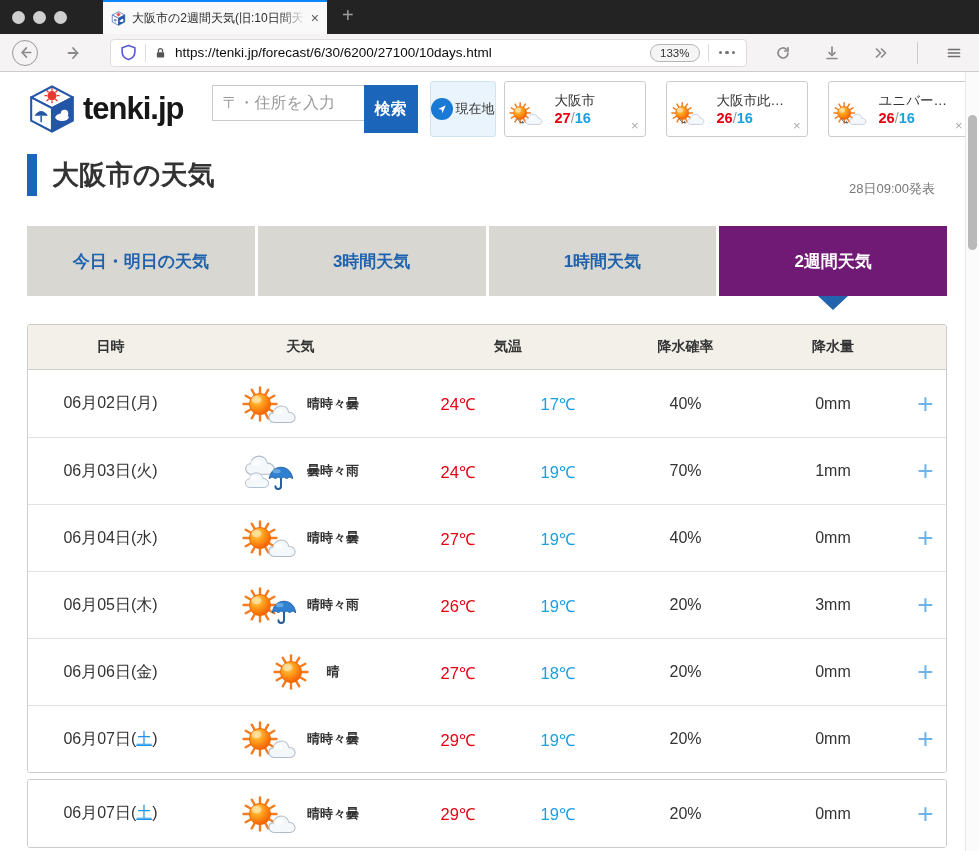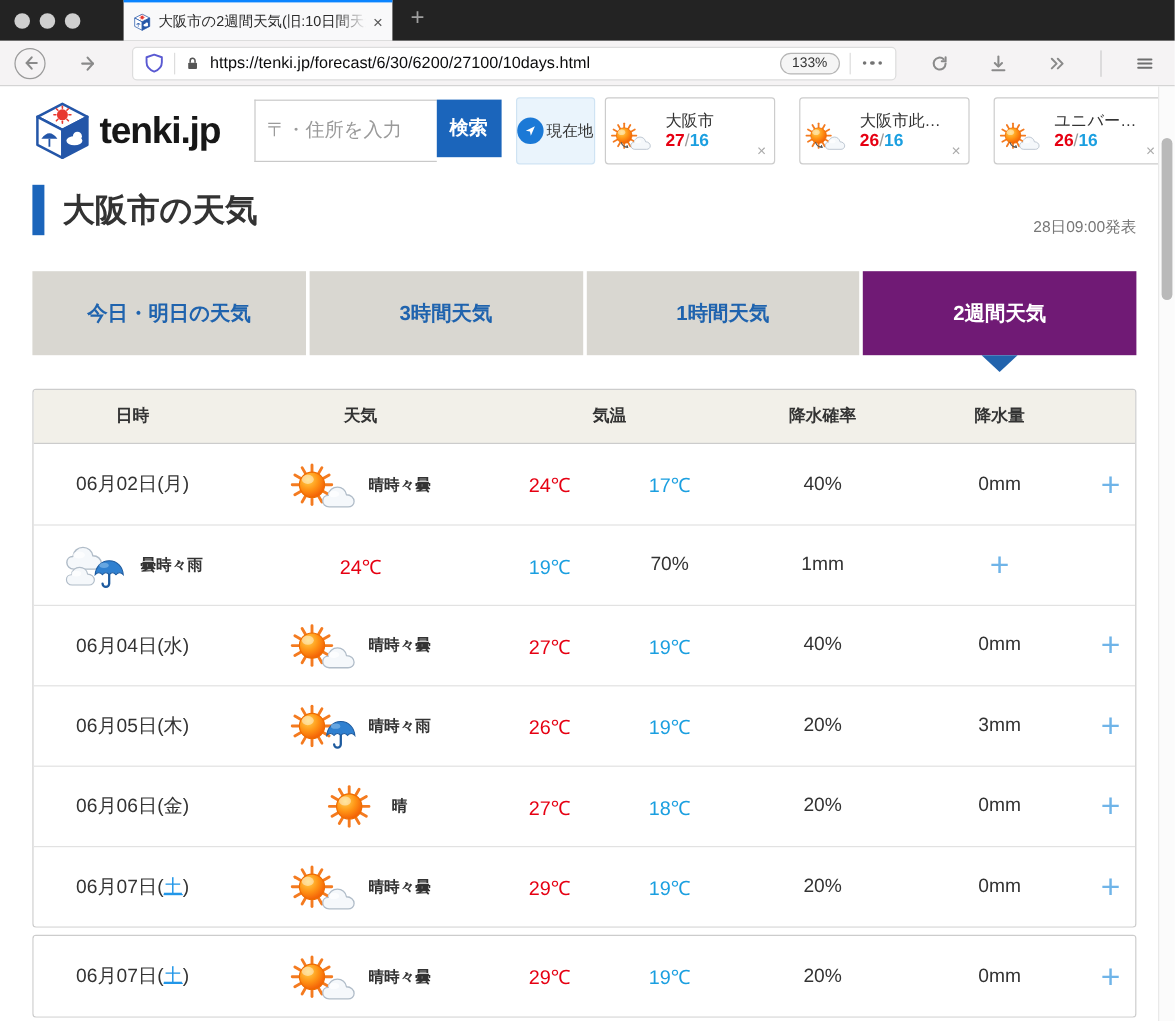--- a/index.html
+++ b/index.html
@@ -36,21 +36,21 @@
                    border-left:1px solid #e9e9e9; }
   .scroll-thumb { position:absolute; left:2px; top:43px; width:9px; height:135px; background:#b9b9b9; border-radius:5px; }
 
   
   .page { position:absolute; left:0; top:72px; width:965px; height:779px; background:#fff; overflow:hidden; }
 
   .site-header { height:74px; display:flex; align-items:center; padding:4px 6px 4px 27px; gap:0; }
   .logo { display:flex; align-items:center; gap:6px; cursor:pointer; flex:0 0 auto; }
   .logo-text { font-size:31px; font-weight:bold; color:#171717; letter-spacing:-1px; }
   .search-box { display:flex; margin-left:28px; flex:0 0 auto; }
-  .search-input { width:152px; height:52px; border:1px solid #c9c9c9; border-right:none; font-size:16px;
+  .search-input { width:152px; height:36px; border:1px solid #c9c9c9; border-right:none; font-size:16px;
                   padding:6px 10px; color:#333; outline:none; font-family:"Liberation Sans",sans-serif; }
   .search-input::placeholder { color:#9a9a9a; }
   .search-btn { width:54px; height:48px; background:#1b65bb; color:#fff; font-size:16px; font-weight:bold;
                 border:none; cursor:pointer; font-family:"Liberation Sans",sans-serif; }
   .geoloc { width:66px; height:56px; background:#eaf4fc; border:1px solid #cfe3f3; border-radius:3px;
             display:flex; align-items:center; justify-content:center; gap:3px;
             margin-left:12px; cursor:pointer; flex:0 0 auto; }
   .geoloc-circle { width:22px; height:22px; border-radius:50%; background:#1b79d6; display:flex;
                    align-items:center; justify-content:center; }
   .geoloc-label { font-size:13px; color:#333; }
@@ -58,21 +58,21 @@
   .chip { width:142px; height:56px; background:#fff; border:1px solid #ccc; border-radius:3px;
           position:relative; display:flex; align-items:center; padding:2px 4px; cursor:pointer; }
   .chip-iconwrap { width:44px; height:34px; position:relative; flex:0 0 auto; }
   .chip-iconwrap .wx-icon { transform:scale(.62); transform-origin:0 50%; }
   .chip-col { display:flex; flex-direction:column; align-items:flex-start; margin-left:2px; }
   .chip-name { font-size:13.5px; color:#333; white-space:nowrap; }
   .chip-temps { font-size:14.5px; font-weight:bold; }
   .chip-high { color:#e60012; } .chip-sep { color:#999; font-weight:normal; } .chip-low { color:#1b9fe0; }
   .chip-close { position:absolute; right:6px; bottom:3px; font-size:13px; color:#aaa; }
 
-  .page-head { margin:8px 18px 0 27px; display:flex; align-items:flex-start; position:relative; height:46px; }
+  .page-head { margin:8px 30px 0 27px; display:flex; align-items:flex-start; position:relative; height:46px; }
   .title-bar-mark { width:10px; height:42px; background:#1b65bb; margin-right:15px; }
   .page-title { font-size:27px; font-weight:bold; color:#333; line-height:42px; }
   .published { margin-left:auto; font-size:13px; color:#777; align-self:flex-end; padding-bottom:2px; }
 
   .fc-tabs { margin:26px 18px 0 27px; display:flex; gap:3px; height:70px; }
   .fc-tab { flex:1; display:flex; align-items:center; justify-content:center; font-size:17px; font-weight:bold;
             background:#d9d7d1; color:#1f63ae; cursor:pointer; position:relative; }
   .fc-tab.active { background:#701a75; color:#fff; }
   .fc-tab.active::after { content:""; position:absolute; top:100%; left:50%; transform:translateX(-50%);
             border-left:15px solid transparent; border-right:15px solid transparent; border-top:14px solid #2263ad; }
@@ -360,20 +360,21 @@
           <span class="wx-label">晴時々曇</span>
         </div>
         <div class="cell hi">24℃</div>
         <div class="cell lo">17℃</div>
         <div class="cell pop">40%</div>
         <div class="cell mm">0mm</div>
         <div class="cell plus">+</div>
       </div>
 
       <div class="row">
+        <div class="cell date"><span>06月03日</span><span>(</span><span class="dow" data-sat="false">火</span><span>)</span></div>
         <div class="cell wx">
           <span class="wx-icon" data-icon="cloud-umbrella">
               <svg class="p-cloud2">
                 <use href="#sym-cloud"></use>
               </svg>
               <svg class="p-cloud">
                 <use href="#sym-cloud"></use>
               </svg>
               <svg class="p-umbrella">
                 <use href="#sym-umb"></use>

